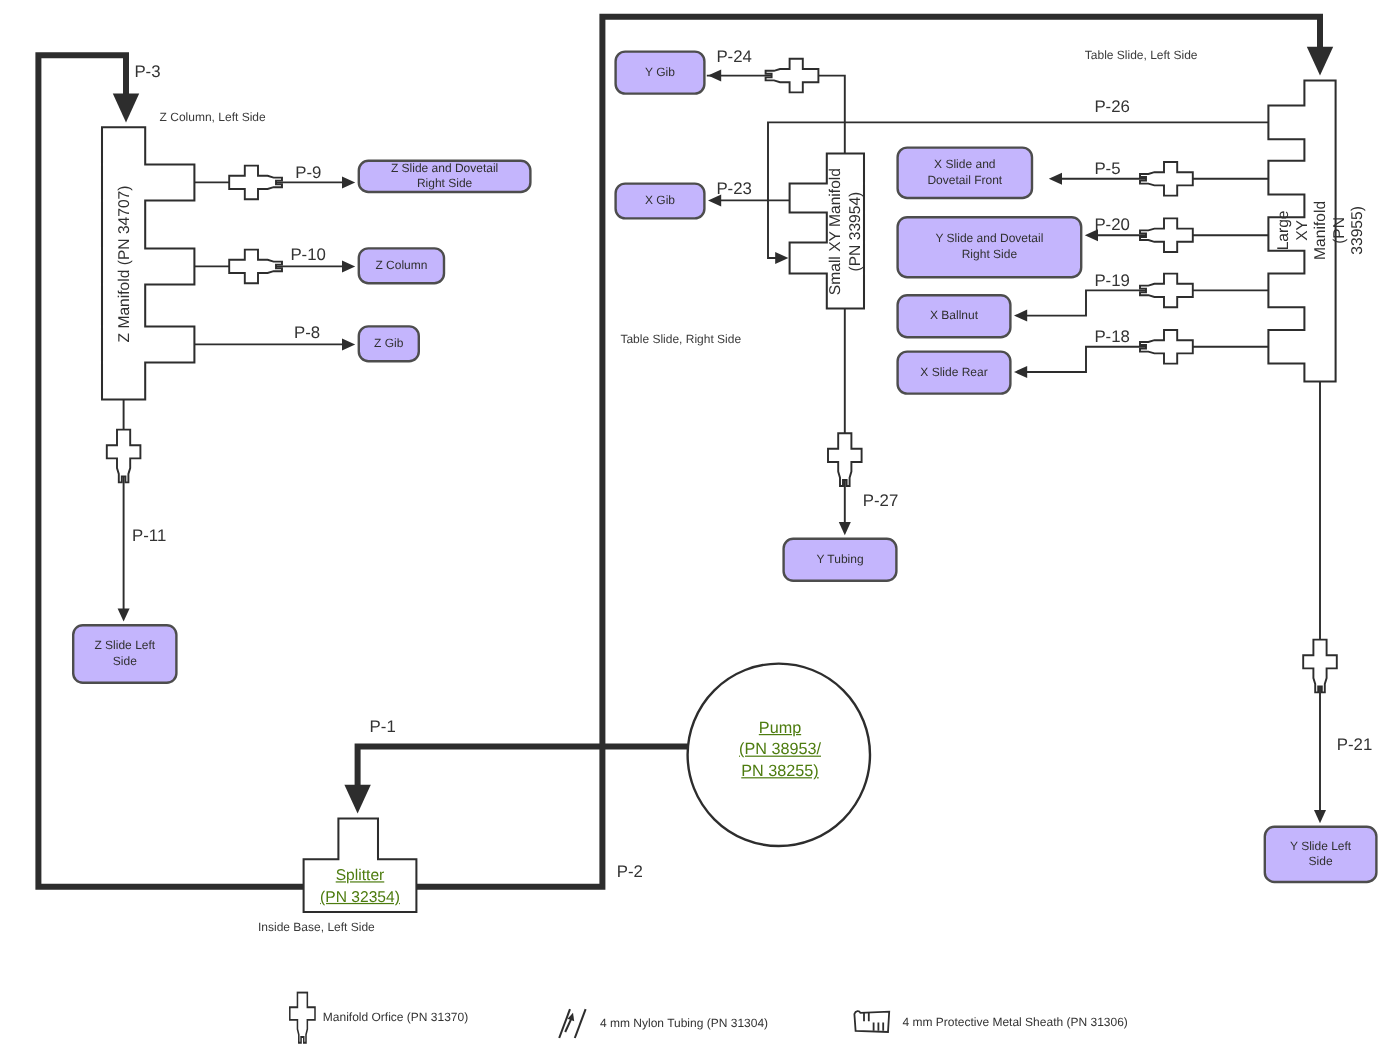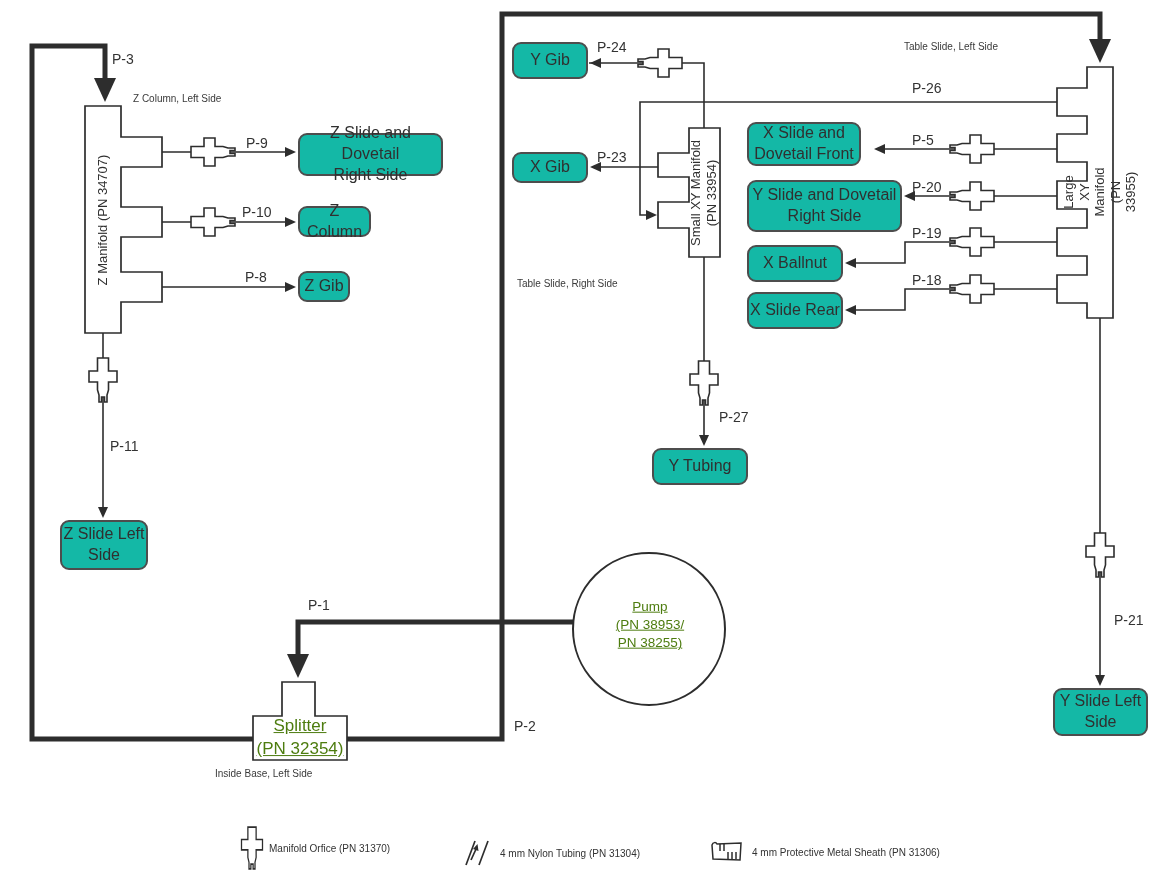--- a/index.html
+++ b/index.html
@@ -3,22 +3,22 @@
 <meta charset="utf-8">
 <style>
   html,body{margin:0;padding:0;background:#fff;}
   #stage{
     position:relative;width:1154px;height:877px;background:#fff;
     font-family:"Liberation Sans",sans-serif;color:#2f2f2f;overflow:hidden;
   }
   #wires{position:absolute;left:0;top:0;}
   .node{
     position:absolute;display:flex;align-items:center;justify-content:center;
-    border:2px solid #4d4d4d;border-radius:9px;background:#14b8a6;
-    font-size:16px;line-height:1.3;text-align:center;white-space:pre-line;
+    border:2px solid #4d4d4d;border-radius:9px;background:#c4b5fd;
+    font-size:10px;line-height:1.3;text-align:center;white-space:pre-line;
     box-sizing:border-box;color:#303030;
   }
   .lbl{position:absolute;font-size:14px;color:#333;white-space:nowrap;}
   .sec{position:absolute;font-size:10px;color:#3a3a3a;white-space:nowrap;}
   .rot{
     position:absolute;transform:translate(-50%,-50%) rotate(-90deg);
     font-size:13px;color:#303030;text-align:center;white-space:pre-line;line-height:1.2;
   }
   .ctr{
     position:absolute;transform:translate(-50%,-50%);
@@ -93,24 +93,24 @@
   <div class="sec" style="left:215px;top:768px">Inside Base, Left Side</div>
 
   <div class="rot" style="left:103px;top:220px">Z Manifold (PN 34707)</div>
   <div class="rot" style="left:704px;top:193px">Small XY Manifold
 (PN 33954)</div>
   <div class="rot" style="left:1100px;top:192px">Large XY Manifold (PN 33955)</div>
 
   <div class="ctr" style="left:650px;top:625px">Pump
 (PN 38953/
 PN 38255)</div>
-  <div class="ctr" style="left:300px;top:738px;font-size:17px">Splitter
+  <div class="ctr" style="left:300px;top:738px;font-size:13px">Splitter
 (PN 32354)</div>
 
-  <div class="node" style="left:298px;top:133px;width:145px;height:43px">Z Slide and Dovetail
+  <div class="node" style="left:298px;top:133px;width:145px;height:28px">Z Slide and Dovetail
 Right Side</div>
   <div class="node" style="left:298px;top:206px;width:73px;height:31px">Z Column</div>
   <div class="node" style="left:298px;top:271px;width:52px;height:31px">Z Gib</div>
   <div class="node" style="left:60px;top:520px;width:88px;height:50px">Z Slide Left
 Side</div>
   <div class="node" style="left:512px;top:42px;width:76px;height:37px">Y Gib</div>
   <div class="node" style="left:512px;top:152px;width:76px;height:31px">X Gib</div>
   <div class="node" style="left:652px;top:448px;width:96px;height:37px">Y Tubing</div>
   <div class="node" style="left:747px;top:122px;width:114px;height:44px">X Slide and
 Dovetail Front</div>

